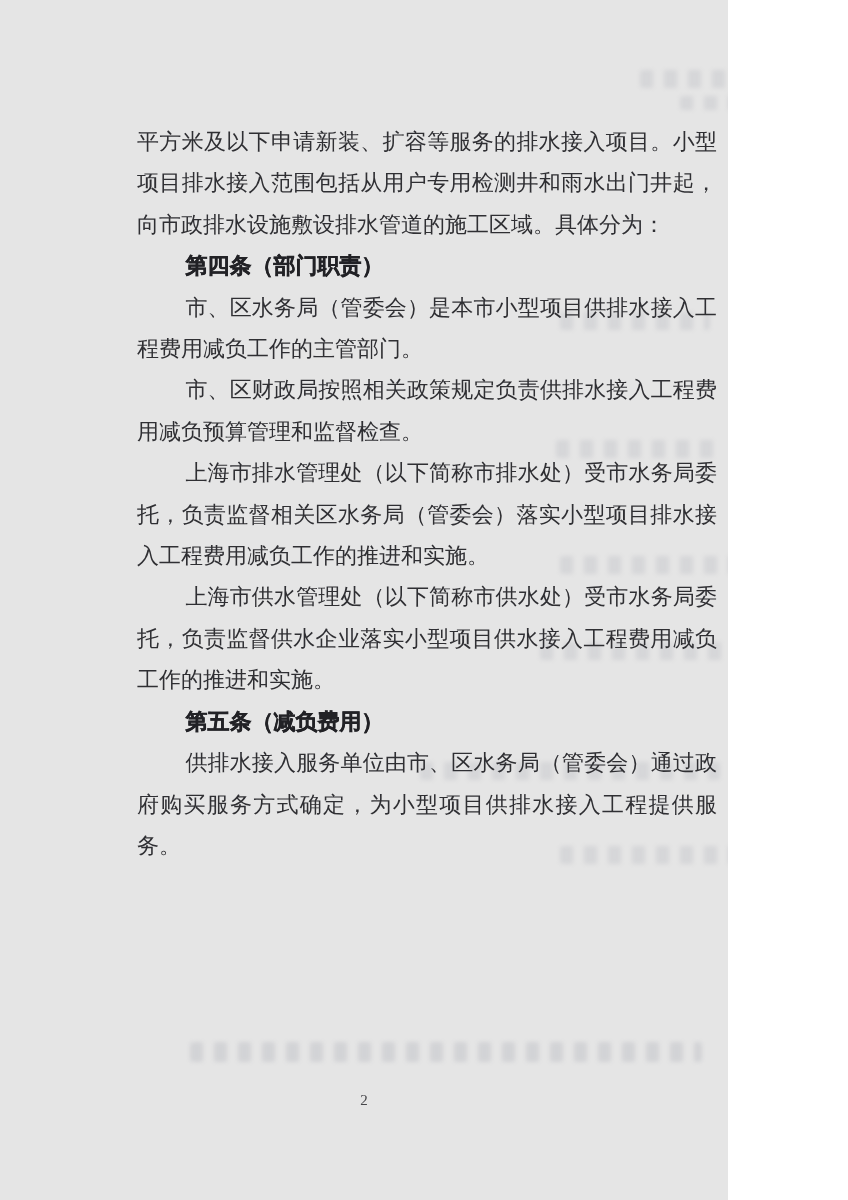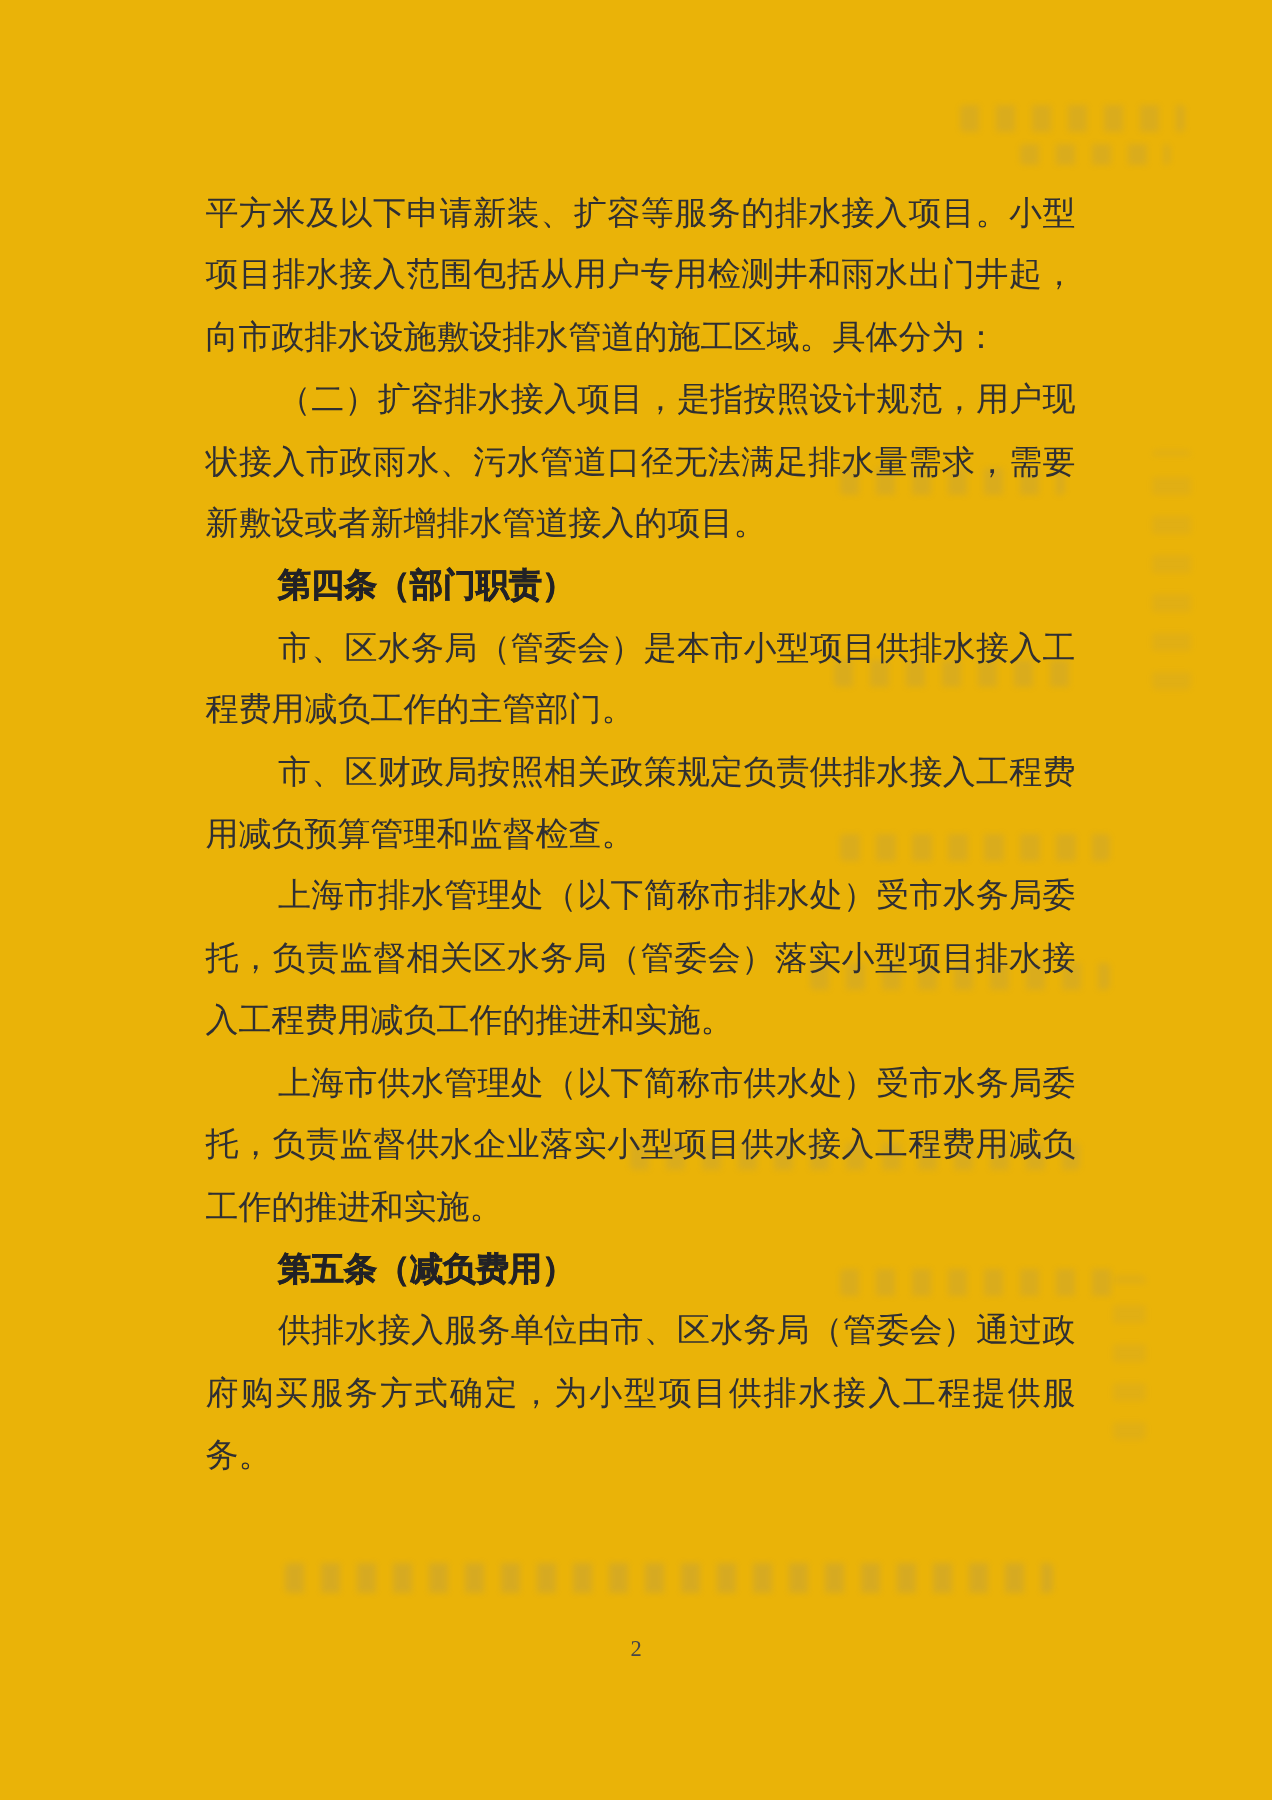--- a/index.html
+++ b/index.html
@@ -1,20 +1,20 @@
 <!DOCTYPE html>
 <html><head>
 <meta charset="utf-8">
 <style>
   html, body { margin: 0; padding: 0; background: #ffffff; }
   .page {
     position: relative;
-    width: 848px;
+    width: 728px;
     height: 1200px;
-    background: #eab308;
+    background: #e5e5e5;
     overflow: hidden;
     font-family: "Liberation Serif", serif;
   }
   .text-block {
     position: absolute;
     left: 137px;
     top: 121px;
     width: 580px;
     font-size: 22px;
     line-height: 41.4px;
@@ -74,21 +74,20 @@
   <div class="ghost" style="left:556px; top:440px; width:160px; height:18px;"></div>
   <div class="ghost" style="left:560px; top:556px; width:180px; height:18px;"></div>
   <div class="ghost" style="left:540px; top:642px; width:200px; height:18px;"></div>
   <div class="ghost" style="left:420px; top:762px; width:300px; height:18px;"></div>
   <div class="ghost" style="left:560px; top:846px; width:190px; height:18px;"></div>
   <div class="ghost-v" style="left:742px; top:850px; width:22px;  height:110px;"></div>
   <div class="ghost" style="left:190px; top:1042px; width:512px; height:20px; opacity:0.6;"></div>
 
   <div class="text-block">
     <p>平方米及以下申请新装、扩容等服务的排水接入项目。小型项目排水接入范围包括从用户专用检测井和雨水出门井起，向市政排水设施敷设排水管道的施工区域。具体分为：</p>
-    <p class="para-indent">（二）扩容排水接入项目，是指按照设计规范，用户现状接入市政雨水、污水管道口径无法满足排水量需求，需要新敷设或者新增排水管道接入的项目。</p>
     <p class="para-heading">第四条（部门职责）</p>
     <p class="para-indent">市、区水务局（管委会）是本市小型项目供排水接入工程费用减负工作的主管部门。</p>
     <p class="para-indent">市、区财政局按照相关政策规定负责供排水接入工程费用减负预算管理和监督检查。</p>
     <p class="para-indent">上海市排水管理处（以下简称市排水处）受市水务局委托，负责监督相关区水务局（管委会）落实小型项目排水接入工程费用减负工作的推进和实施。</p>
     <p class="para-indent">上海市供水管理处（以下简称市供水处）受市水务局委托，负责监督供水企业落实小型项目供水接入工程费用减负工作的推进和实施。</p>
     <p class="para-heading">第五条（减负费用）</p>
     <p class="para-indent">供排水接入服务单位由市、区水务局（管委会）通过政府购买服务方式确定，为小型项目供排水接入工程提供服务。</p>
   </div>
 
   <div class="page-number">2</div>

